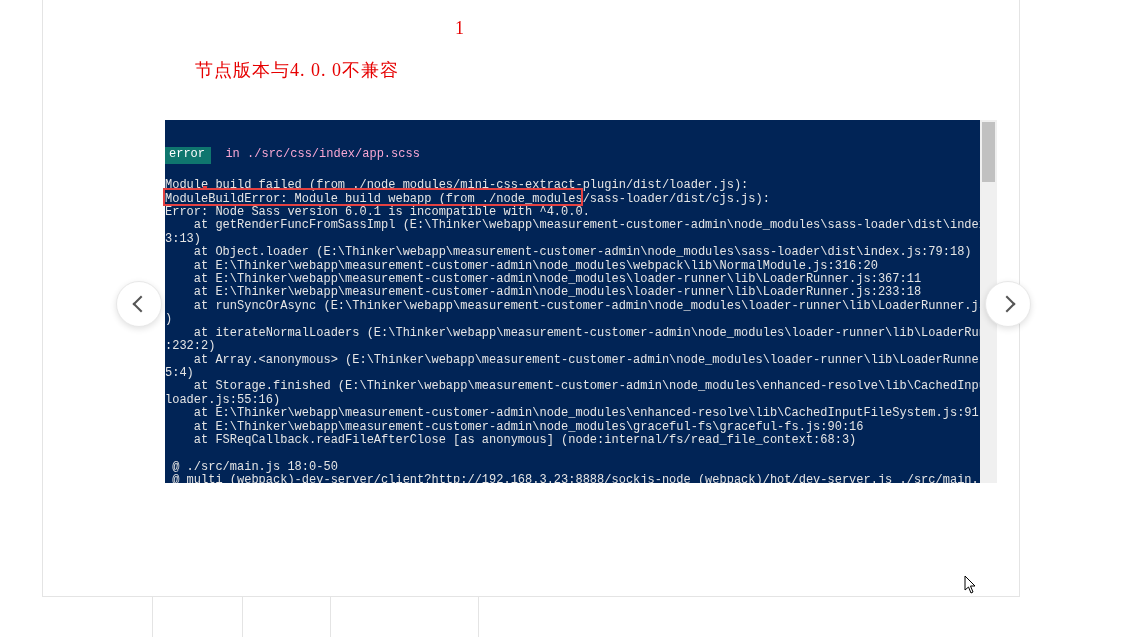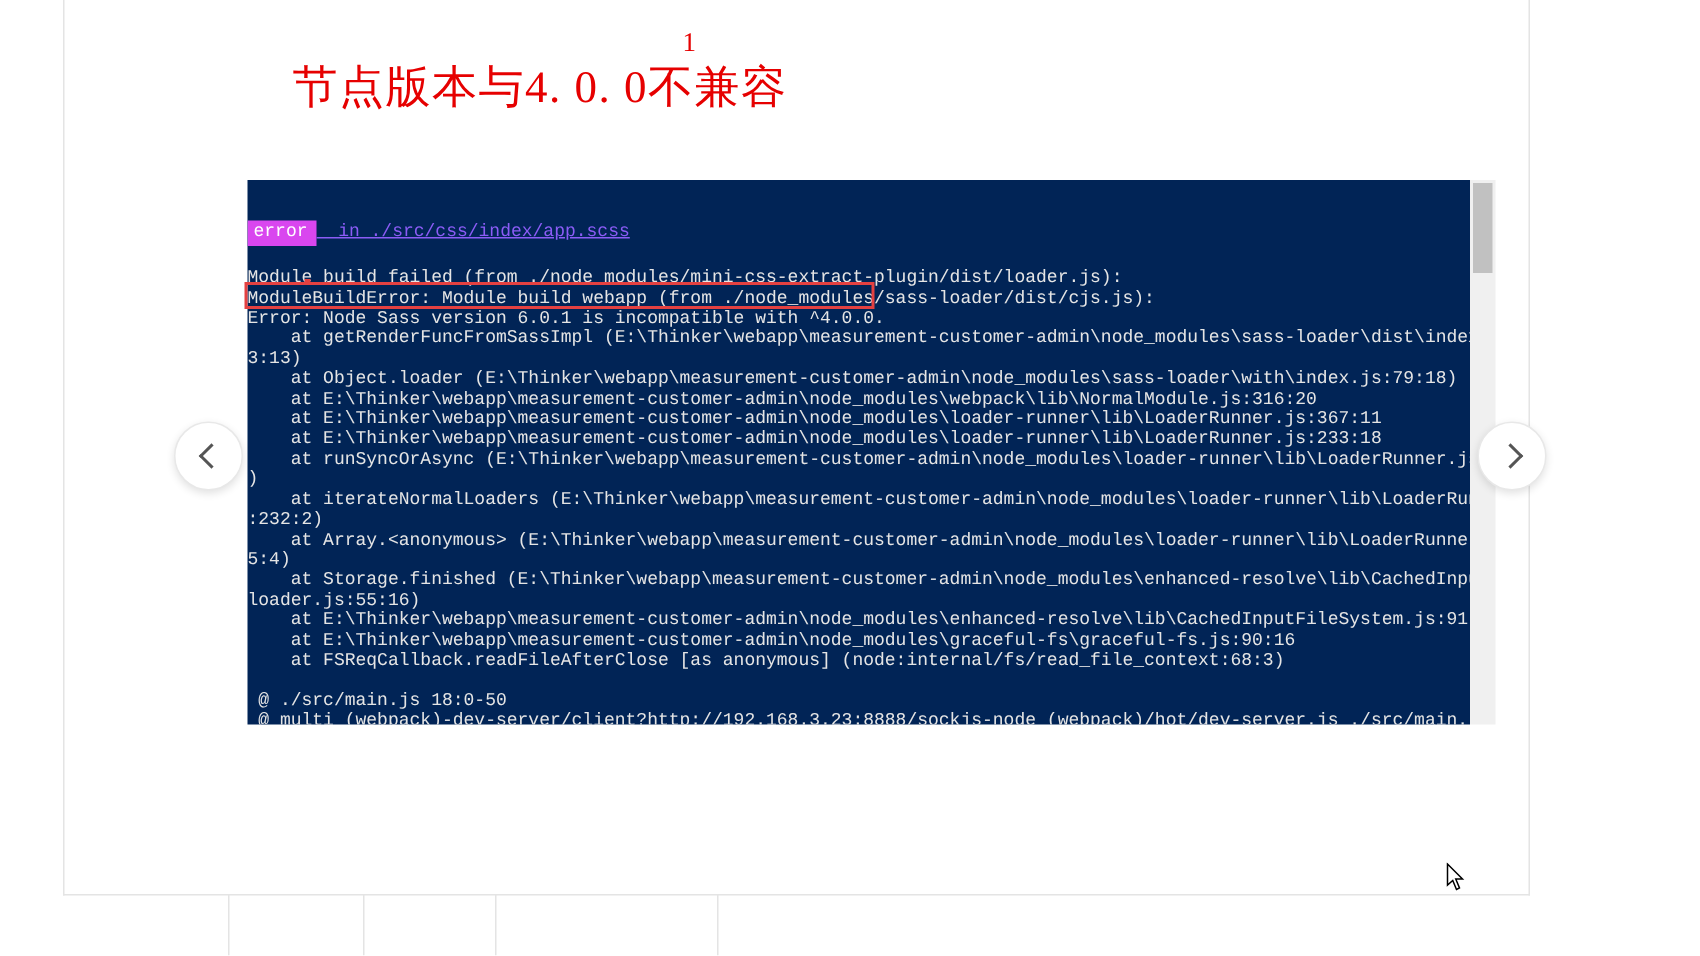--- a/index.html
+++ b/index.html
@@ -1,22 +1,22 @@
 <!DOCTYPE html>
 <html><head>
 <meta charset="utf-8">
 <style>
   html,body{margin:0;padding:0;background:#fff;font-family:Arial,"Microsoft YaHei",SimSun,serif;}
   .page{width:1133px;height:637px;position:relative;background:#fff;}
   .panel{position:absolute;left:42px;top:0;width:976px;height:596px;background:#fff;border:1px solid #e4e4e4;border-top:none;}
   .index-num{position:absolute;left:412px;top:18px;font-size:18px;color:#e60000;font-family:SimSun,serif;}
-  .title{position:absolute;left:152px;top:38px;font-size:30px;color:#e60000;font-family:SimSun,"Microsoft YaHei",serif;letter-spacing:1px;}
+  .title{position:absolute;left:152px;top:58px;font-size:18px;color:#e60000;font-family:SimSun,"Microsoft YaHei",serif;letter-spacing:1px;}
   .terminal{position:absolute;left:122px;top:120px;width:815px;height:363px;background:#012456;color:#e5e5e5;font-family:Consolas,"Courier New",monospace;font-size:12px;line-height:13.4px;overflow:hidden;white-space:pre;}
-  .err-badge{display:inline-block;background:#d946ef;color:#fff;padding:1px 6px 2px 4px;margin-top:14px;margin-bottom:2px;}
-  .in-path{color:#8b5cf6;text-decoration:underline;}
+  .err-badge{display:inline-block;background:#0f766e;color:#fff;padding:1px 6px 2px 4px;margin-top:14px;margin-bottom:2px;}
+  .in-path{color:#f9a8d4;}
   .hl-box{position:absolute;border:2px solid #e44141;pointer-events:none;}
   .scroll-track{position:absolute;left:937px;top:120px;width:17px;height:363px;background:#f0f0f0;}
   .scroll-thumb{position:absolute;left:2px;top:2px;width:13px;height:60px;background:#c1c1c1;}
   .nav-btn{position:absolute;width:44px;height:44px;border-radius:50%;background:#fff;border:1px solid #e8e8e8;box-shadow:0 2px 6px rgba(0,0,0,0.12);display:flex;align-items:center;justify-content:center;cursor:pointer;}
   .nav-prev{left:73px;top:281px;}
   .nav-next{left:942px;top:281px;}
   .chev{width:10px;height:10px;border-left:2px solid #555;border-bottom:2px solid #555;}
   .chev-l{transform:rotate(45deg);margin-left:3px;}
   .chev-r{transform:rotate(-135deg);margin-right:3px;}
   .cursor{position:absolute;left:964px;top:575px;width:14px;height:20px;pointer-events:none;}
@@ -34,21 +34,21 @@
     <div class="title">节点版本与4. 0. 0不兼容</div>
 
     <div class="terminal">
 <span class="err-badge">error</span><span class="in-path">  in ./src/css/index/app.scss</span>
 <span></span>
 <span>Module build failed (from ./node_modules/mini-css-extract-plugin/dist/loader.js):</span>
 <span>ModuleBuildError: Module build webapp (from ./node_modules/sass-loader/dist/cjs.js):</span>
 <span>Error: Node Sass version 6.0.1 is incompatible with ^4.0.0.</span>
 <span>    at getRenderFuncFromSassImpl (E:\Thinker\webapp\measurement-customer-admin\node_modules\sass-loader\dist\index.js:16</span>
 <span>3:13)</span>
-<span>    at Object.loader (E:\Thinker\webapp\measurement-customer-admin\node_modules\sass-loader\with\index.js:79:18)</span>
+<span>    at Object.loader (E:\Thinker\webapp\measurement-customer-admin\node_modules\sass-loader\dist\index.js:79:18)</span>
 <span>    at E:\Thinker\webapp\measurement-customer-admin\node_modules\webpack\lib\NormalModule.js:316:20</span>
 <span>    at E:\Thinker\webapp\measurement-customer-admin\node_modules\loader-runner\lib\LoaderRunner.js:367:11</span>
 <span>    at E:\Thinker\webapp\measurement-customer-admin\node_modules\loader-runner\lib\LoaderRunner.js:233:18</span>
 <span>    at runSyncOrAsync (E:\Thinker\webapp\measurement-customer-admin\node_modules\loader-runner\lib\LoaderRunner.js:143:3</span>
 <span>)</span>
 <span>    at iterateNormalLoaders (E:\Thinker\webapp\measurement-customer-admin\node_modules\loader-runner\lib\LoaderRunner.js</span>
 <span>:232:2)</span>
 <span>    at Array.&lt;anonymous&gt; (E:\Thinker\webapp\measurement-customer-admin\node_modules\loader-runner\lib\LoaderRunner.js:20</span>
 <span>5:4)</span>
 <span>    at Storage.finished (E:\Thinker\webapp\measurement-customer-admin\node_modules\enhanced-resolve\lib\CachedInputFileS</span>

